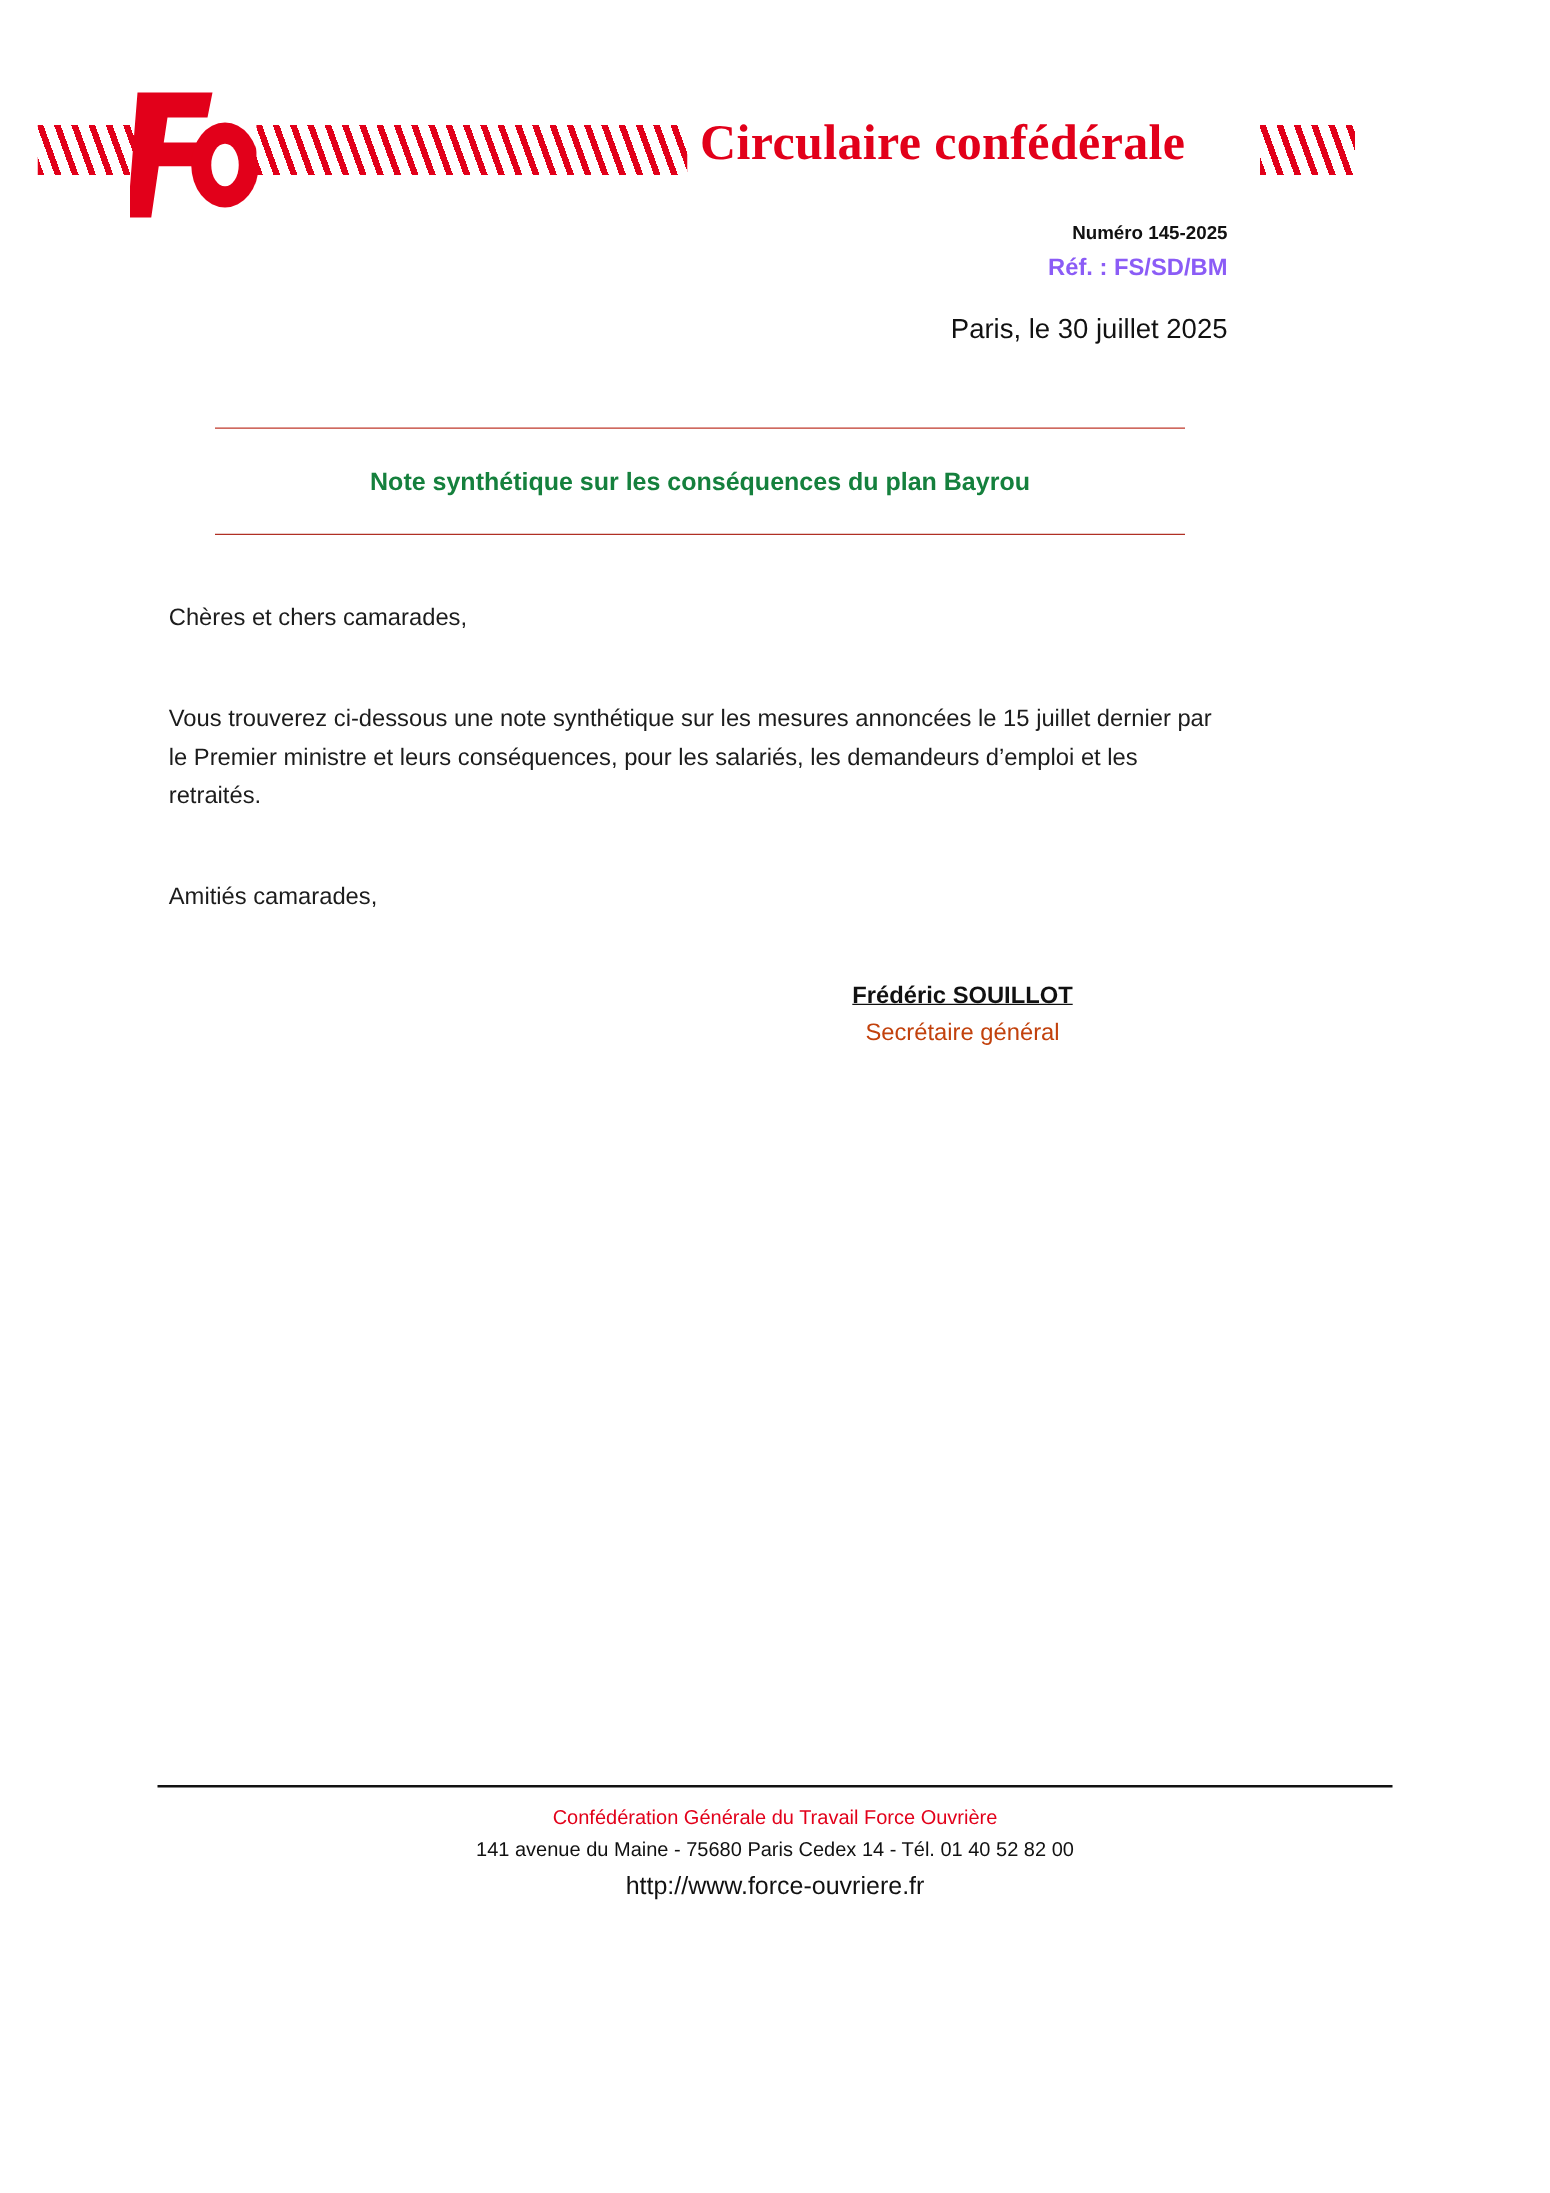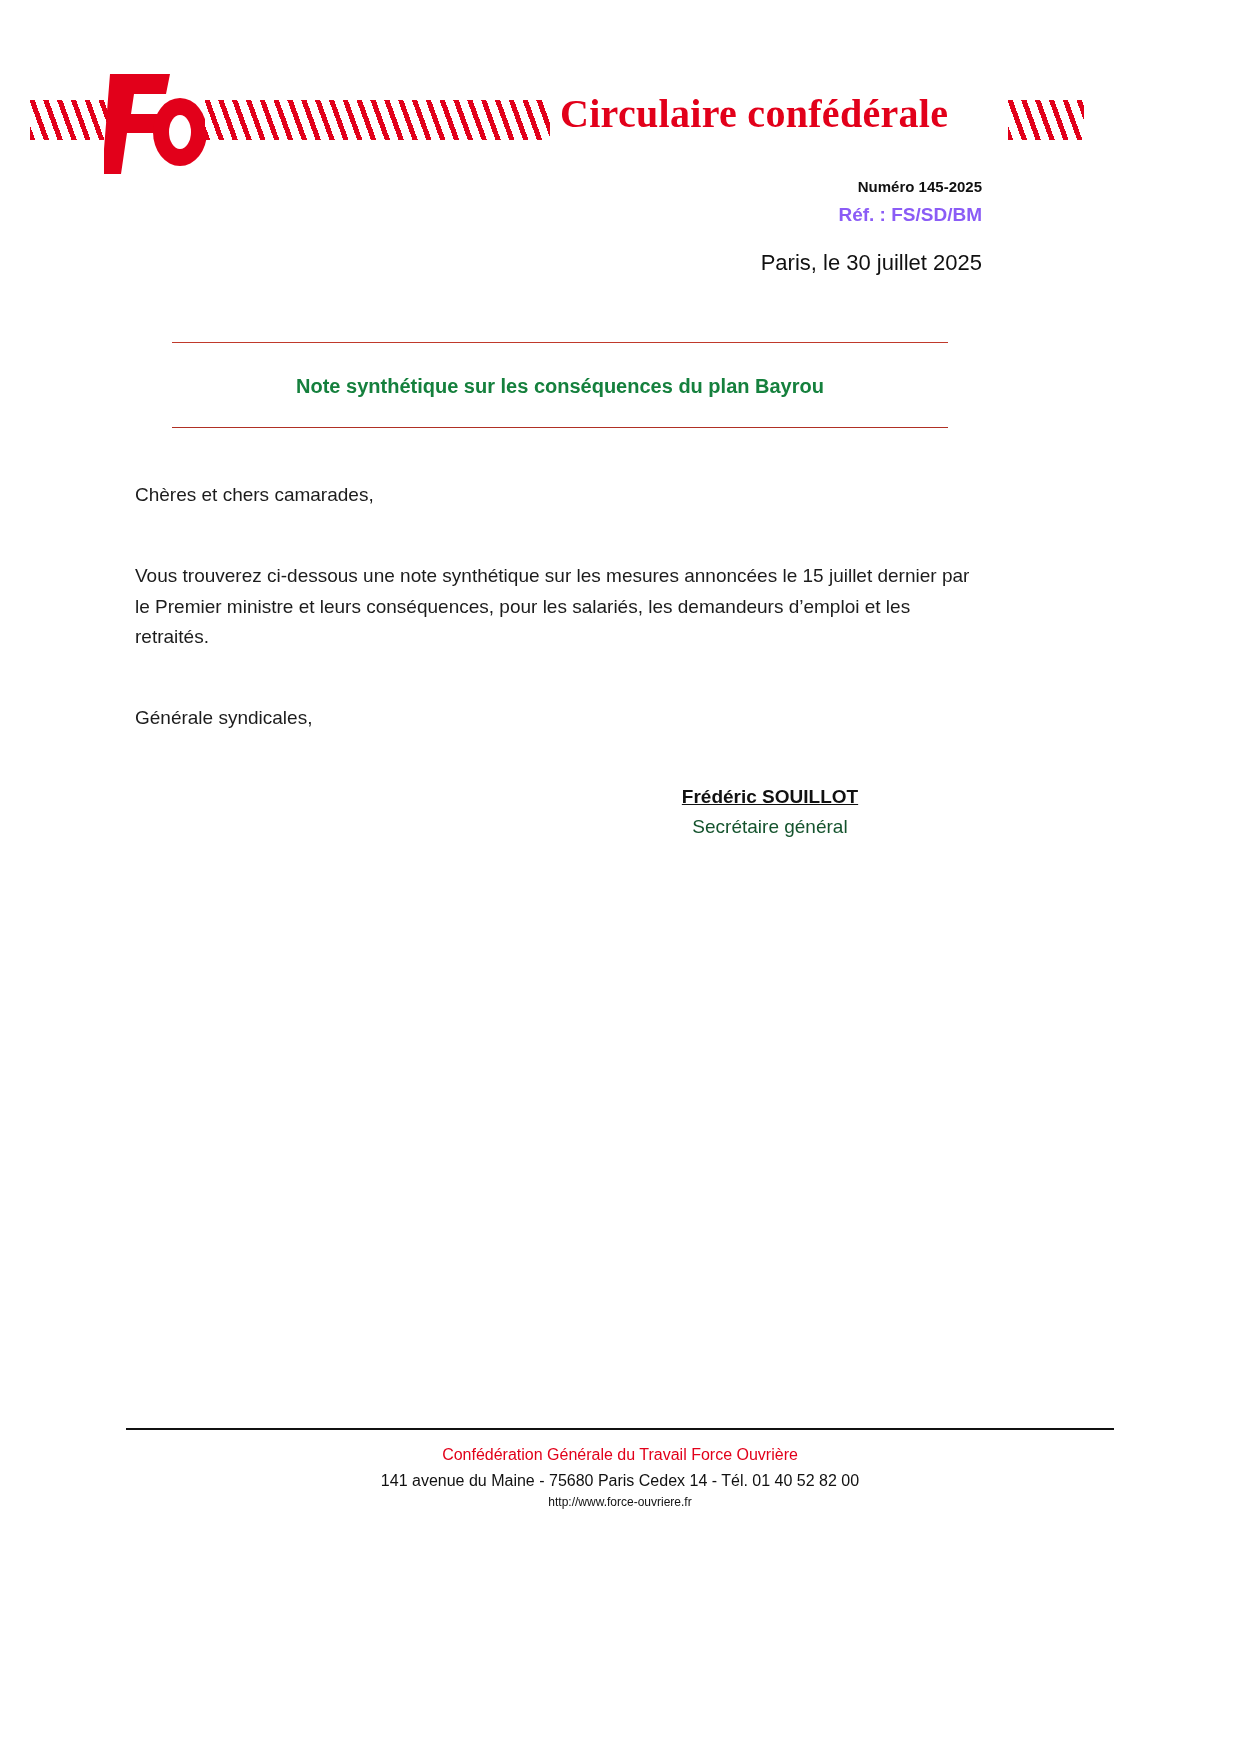--- a/index.html
+++ b/index.html
@@ -178,21 +178,21 @@
   }
   .sig-name {
     font-size: 19px;
     font-weight: bold;
     color: #111;
     line-height: 1.6;
     text-decoration: underline;
   }
   .sig-role {
     font-size: 19px;
-    color: #14532d;
+    color: #c2410c;
     line-height: 1.6;
   }
 
   
   .footer {
     position: absolute;
     left: 126px;
     top: 1428px;
     width: 988px;
     text-align: center;
@@ -207,21 +207,21 @@
     font-size: 16px;
     color: #e2001a;
     line-height: 1.6;
   }
   .footer-addr {
     font-size: 16px;
     color: #111;
     line-height: 1.6;
   }
   .footer-url {
-    font-size: 12px;
+    font-size: 20px;
     color: #111;
     line-height: 1.6;
   }
 </style>
 </head>
 <body>
 
 <div class="page">
 
   <div class="header">
@@ -263,21 +263,21 @@
 
   <div class="subject">
     <div class="rule"></div>
     <div class="subject-text">Note synthétique sur les conséquences du plan Bayrou</div>
     <div class="rule bottom"></div>
   </div>
 
   <div class="body-text">
     <p class="p-greeting">Chères et chers camarades,</p>
     <p class="p-main">Vous trouverez ci-dessous une note synthétique sur les mesures annoncées le 15 juillet dernier par le Premier ministre et leurs conséquences, pour les salariés, les demandeurs d’emploi et les retraités.</p>
-    <p class="p-close">Générale syndicales,</p>
+    <p class="p-close">Amitiés camarades,</p>
   </div>
 
   <div class="signature">
     <div class="sig-name">Frédéric SOUILLOT</div>
     <div class="sig-role">Secrétaire général</div>
   </div>
 
   <div class="footer">
     <div class="hr"></div>
     <div class="footer-org">Confédération Générale du Travail Force Ouvrière</div>

